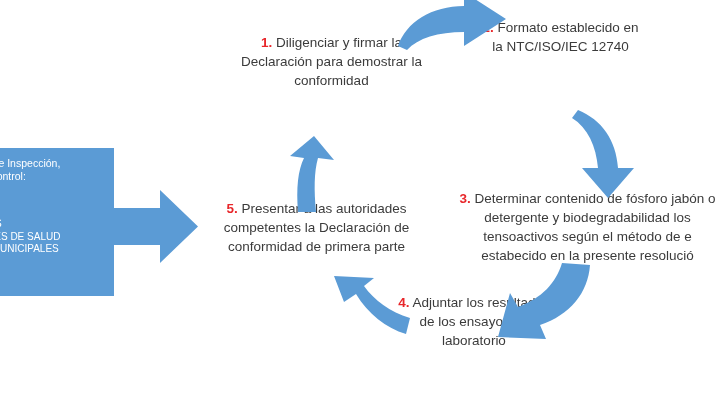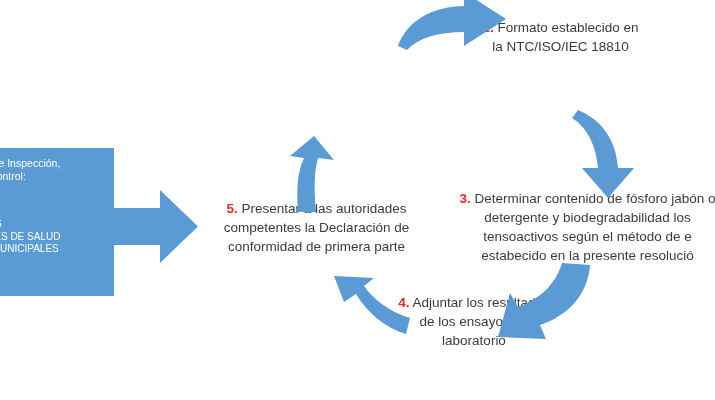--- a/index.html
+++ b/index.html
@@ -98,23 +98,26 @@
       <li>...A</li>
     </ul>
   </div>
 
   <div class="auth-arrow">
     <svg width="86" height="73" viewBox="0 0 86 73" xmlns="http://www.w3.org/2000/svg">
       <polygon points="0,18 48,18 48,0 86,36.5 48,73 48,55 0,55" fill="#5b9bd5"></polygon>
     </svg>
   </div>
 
+  <div class="step" id="step1">
+    <span class="num">1.</span><span> Diligenciar y firmar la Declaración para demostrar la conformidad</span>
+  </div>
 
   <div class="step" id="step2">
-    <span class="num">2.</span><span> Formato establecido en la NTC/ISO/IEC 18810</span>
+    <span class="num">2.</span><span> Formato establecido en la NTC/ISO/IEC 12740</span>
   </div>
 
   <div class="step" id="step3">
     <span class="num">3.</span><span> Determinar  contenido de fósforo  jabón o detergente y biodegradabilidad  los tensoactivos según el método de e  estabecido en la presente resolució</span>
   </div>
 
   <div class="step" id="step4">
     <span class="num">4.</span><span> Adjuntar  los resultados de los ensayos de laboratorio</span>
   </div>
 

